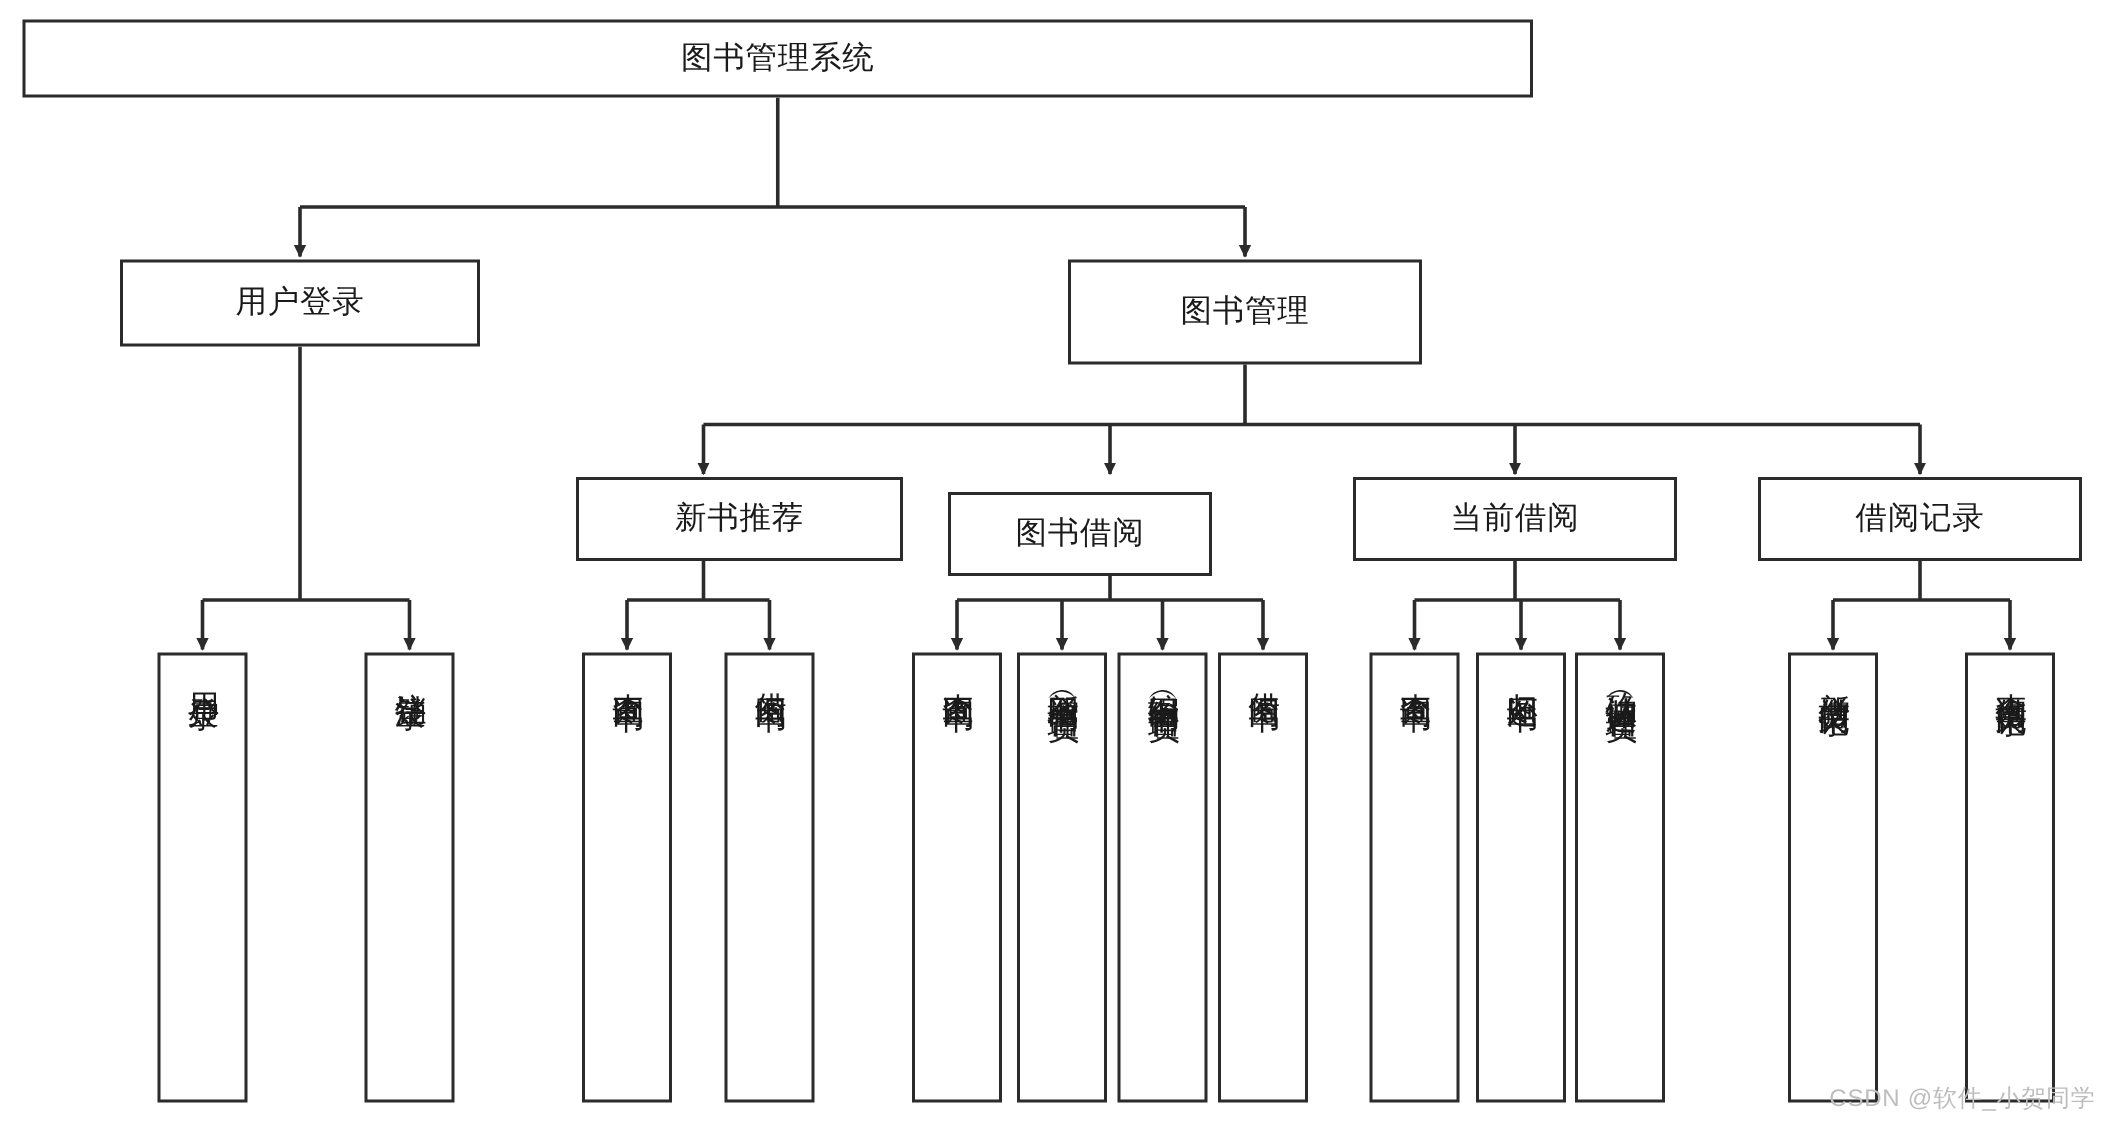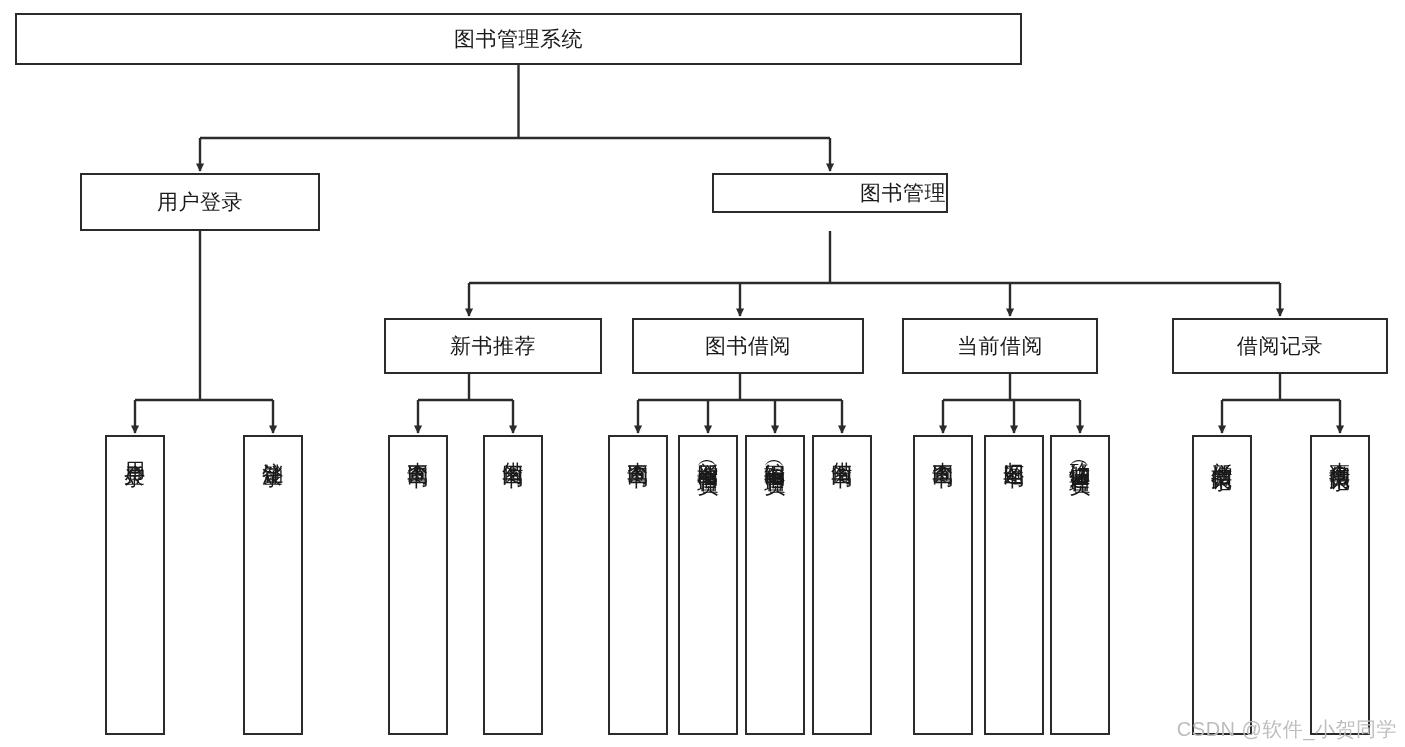--- a/index.html
+++ b/index.html
@@ -56,21 +56,21 @@
     font-size: 21px;
     line-height: 1.12;
     letter-spacing: 2px;
     white-space: pre;
     text-align: left;
   }
   #watermark {
     position: absolute;
     right: 8px;
     bottom: 4px;
-    font-size: 20px;
+    font-size: 16px;
     color: #bdbdbd;
     letter-spacing: 0.5px;
     z-index: 5;
     white-space: nowrap;
     font-family: "Liberation Sans", "DejaVu Sans", sans-serif;
   }
 </style>
 </head>
 <body>
 
@@ -119,30 +119,30 @@
       </g>
   </svg>
 
   <div id="node-layer">
       <div class="node" style="left: 15px; top: 13px; width: 1007px; height: 52px;">
         <span class="node-label">图书管理系统</span>
       </div>
       <div class="node" style="left: 80px; top: 173px; width: 240px; height: 58px;">
         <span class="node-label">用户登录</span>
       </div>
-      <div class="node" style="left: 712px; top: 173px; width: 236px; height: 40px; justify-content: flex-end;">
+      <div class="node" style="left: 712px; top: 173px; width: 236px; height: 70px;">
         <span class="node-label">图书管理</span>
       </div>
       <div class="node" style="left: 360px; top: 318px; width: 218px; height: 56px; margin-left: 24px;">
         <span class="node-label">新书推荐</span>
       </div>
-      <div class="node" style="left: 632px; top: 318px; width: 232px; height: 56px;">
+      <div class="node" style="left: 632px; top: 328px; width: 176px; height: 56px;">
         <span class="node-label">图书借阅</span>
       </div>
-      <div class="node" style="left: 902px; top: 318px; width: 196px; height: 56px;">
+      <div class="node" style="left: 902px; top: 318px; width: 216px; height: 56px;">
         <span class="node-label">当前借阅</span>
       </div>
       <div class="node" style="left: 1172px; top: 318px; width: 216px; height: 56px; justify-content: center;">
         <span class="node-label">借阅记录</span>
       </div>
       <div class="node leaf" style="left: 105px; top: 435px; width: 60px; height: 300px;">
         <span class="node-label">用户登录</span>
       </div>
       <div class="node leaf" style="left: 243px; top: 435px; width: 60px; height: 300px;">
         <span class="node-label">注销登录</span>

